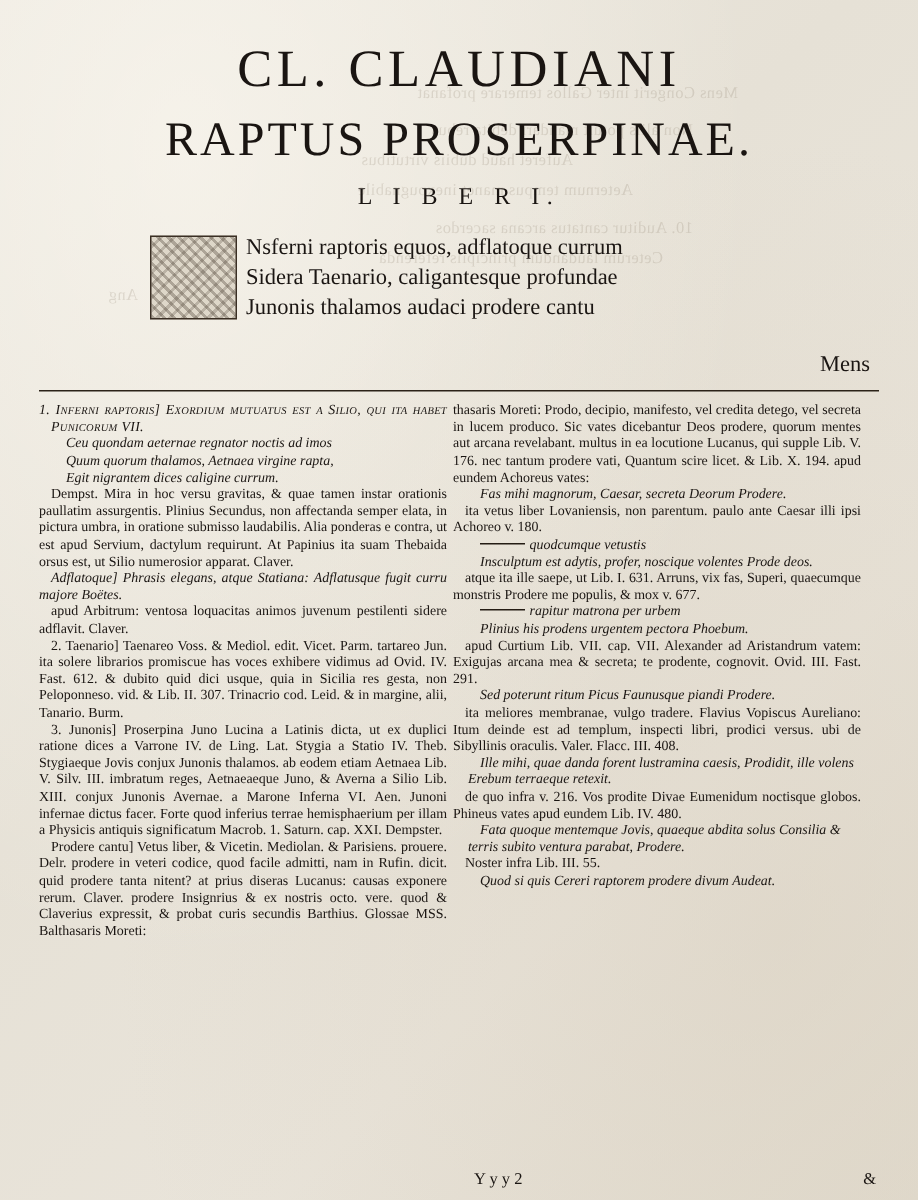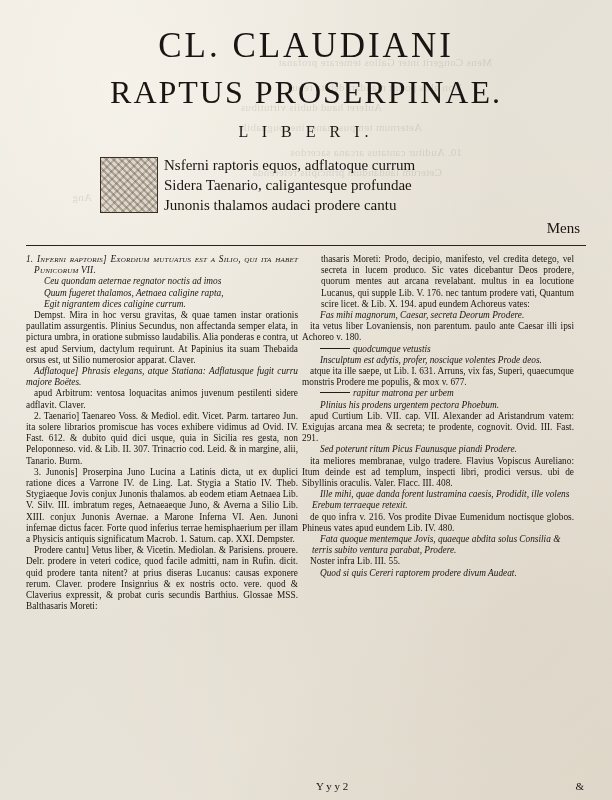--- a/index.html
+++ b/index.html
@@ -90,41 +90,41 @@
     margin-left: 62px;
     font-size: 15px;
     line-height: 20px;
   }
   .incipit-lines div { white-space: nowrap; }
   .incipit-lines .l1 { padding-left: 0; }
 
   .mens {
     text-align: right;
     font-size: 15px;
-    margin-top: 3px;
+    margin-top: 18px;
     padding-right: 6px;
   }
 
   .rule {
     border: none;
     border-top: 1px solid #2b2218;
     margin: 8px 0 8px 0;
     width: 100%;
   }
 
   .cols {
     display: flex;
     gap: 4px;
     font-size: 9.3px;
     line-height: 11.2px;
     text-align: justify;
   }
   .col { width: 272px; }
   .col p { margin: 0 0 0 0; text-indent: 8px; }
-  .col p.noind { text-indent: 0; margin-left: 19px; }
+  .col p.noind { text-indent: 0; }
   .col p.hang { text-indent: -8px; padding-left: 8px; }
   .it { font-style: italic; }
   .sc { font-variant: small-caps; letter-spacing: 0.2px; }
   .verse {
     font-style: italic;
     text-align: left;
     text-indent: 0;
     padding-left: 10px;
     margin: 1px 0 1px 0;
   }
@@ -176,21 +176,21 @@
   </div>
 
   <div class="mens">Mens</div>
 
   <hr class="rule">
 
   <div class="cols">
     <div class="col">
       <p class="hang"><span class="it sc">1. Inferni raptoris] Exordium mutuatus est a Silio, qui ita habet Punicorum VII.</span></p>
       <p class="verse">Ceu quondam aeternae regnator noctis ad imos</p>
-      <p class="verse">Quum fugeret thalamos, Aetnaea caligine rapta,</p>
+      <p class="verse">Quum quorum thalamos, Aetnaea virgine rapta,</p>
       <p class="verse">Egit nigrantem dices caligine currum.</p>
       <p>Dempst. Mira in hoc versu gravitas, &amp; quae tamen instar orationis paullatim assurgentis. Plinius Secundus, non affectanda semper elata, in pictura umbra, in oratione submisso laudabilis. Alia ponderas e contra, ut est apud Servium, dactylum requirunt. At Papinius ita suam Thebaida orsus est, ut Silio numerosior apparat. Claver.</p>
       <p class="it">Adflatoque] Phrasis elegans, atque Statiana: Adflatusque fugit curru majore Boëtes.</p>
       <p>apud Arbitrum: ventosa loquacitas animos juvenum pestilenti sidere adflavit. Claver.</p>
       <p>2. Taenario] Taenareo Voss. &amp; Mediol. edit. Vicet. Parm. tartareo Jun. ita solere librarios promiscue has voces exhibere vidimus ad Ovid. IV. Fast. 612. &amp; dubito quid dici usque, quia in Sicilia res gesta, non Peloponneso. vid. &amp; Lib. II. 307. Trinacrio cod. Leid. &amp; in margine, alii, Tanario. Burm.</p>
       <p>3. Junonis] Proserpina Juno Lucina a Latinis dicta, ut ex duplici ratione dices a Varrone IV. de Ling. Lat. Stygia a Statio IV. Theb. Stygiaeque Jovis conjux Junonis thalamos. ab eodem etiam Aetnaea Lib. V. Silv. III. imbratum reges, Aetnaeaeque Juno, &amp; Averna a Silio Lib. XIII. conjux Junonis Avernae. a Marone Inferna VI. Aen. Junoni infernae dictus facer. Forte quod inferius terrae hemisphaerium per illam a Physicis antiquis significatum Macrob. 1. Saturn. cap. XXI. Dempster.</p>
       <p>Prodere cantu] Vetus liber, &amp; Vicetin. Mediolan. &amp; Parisiens. prouere. Delr. prodere in veteri codice, quod facile admitti, nam in Rufin. dicit. quid prodere tanta nitent? at prius diseras Lucanus: causas exponere rerum. Claver. prodere Insignrius &amp; ex nostris octo. vere. quod &amp; Claverius expressit, &amp; probat curis secundis Barthius. Glossae MSS. Balthasaris Moreti:</p>
     </div>
     <div class="col">
       <p class="noind">thasaris Moreti: Prodo, decipio, manifesto, vel credita detego, vel secreta in lucem produco. Sic vates dicebantur Deos prodere, quorum mentes aut arcana revelabant. multus in ea locutione Lucanus, qui supple Lib. V. 176. nec tantum prodere vati, Quantum scire licet. &amp; Lib. X. 194. apud eundem Achoreus vates:</p>

